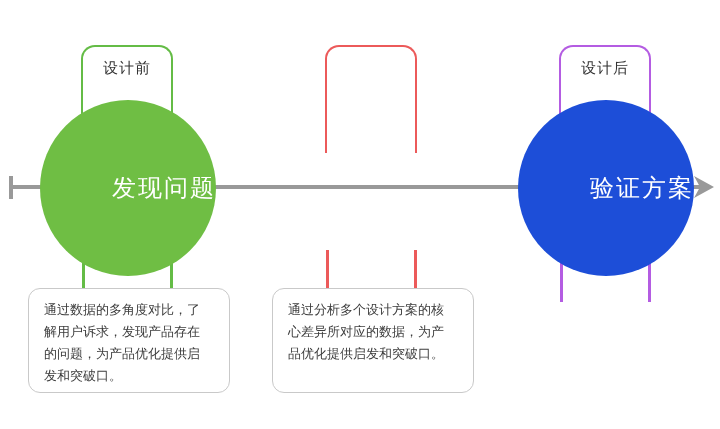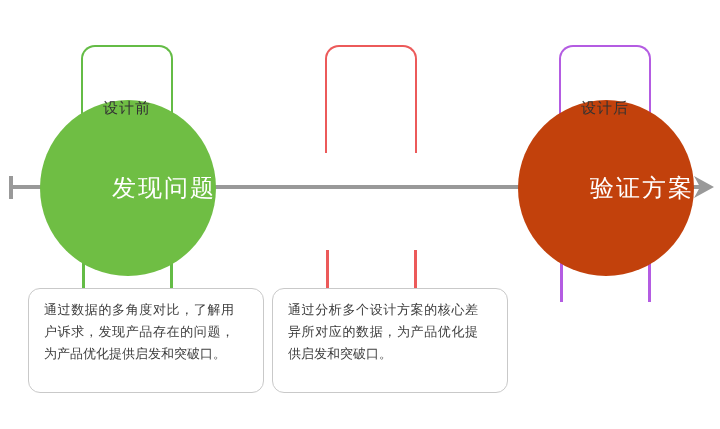--- a/index.html
+++ b/index.html
@@ -61,21 +61,20 @@
     position: absolute;
     top: 58px;
     width: 120px;
     text-align: center;
     font-size: 15px;
     color: #333333;
     letter-spacing: 1px;
     line-height: 20px;
     z-index: 3;
     white-space: nowrap;
-    margin-top: 40px;
   }
   .g1 .top-label { left: 67px; }
   .g2 .top-label { left: 73px; }
   .g3 .top-label { left: 73px; }
 
   
   .stem {
     position: absolute;
     width: 3px;
     top: 250px;
@@ -99,35 +98,35 @@
     width: 176px;
     height: 176px;
     border-radius: 50%;
     z-index: 2;
     display: flex;
     align-items: center;
     justify-content: flex-end;
   }
   .g1 .circle { left: 40px; background: #6fbe44; }
   .g2 .circle { left: 46px; background: #e85c5c; }
-  .g3 .circle { left: 46px; background: #c2410c; }
+  .g3 .circle { left: 46px; background: #1d4ed8; }
 
   .circle-label {
     color: #ffffff;
     font-size: 24px;
     letter-spacing: 2px;
     line-height: 28px;
     white-space: nowrap;
   }
 
   
   .desc-card {
     position: absolute;
     top: 288px;
-    width: 236px;
+    width: 202px;
     height: 105px;
     border: 1px solid #c9c9c9;
     border-radius: 12px;
     background: #ffffff;
     box-sizing: border-box;
     z-index: 4;
     padding: 10px 29px 0 15px;
   }
   .g1 .desc-card { left: 28px; }
   .g2 .desc-card { left: 34px; }

